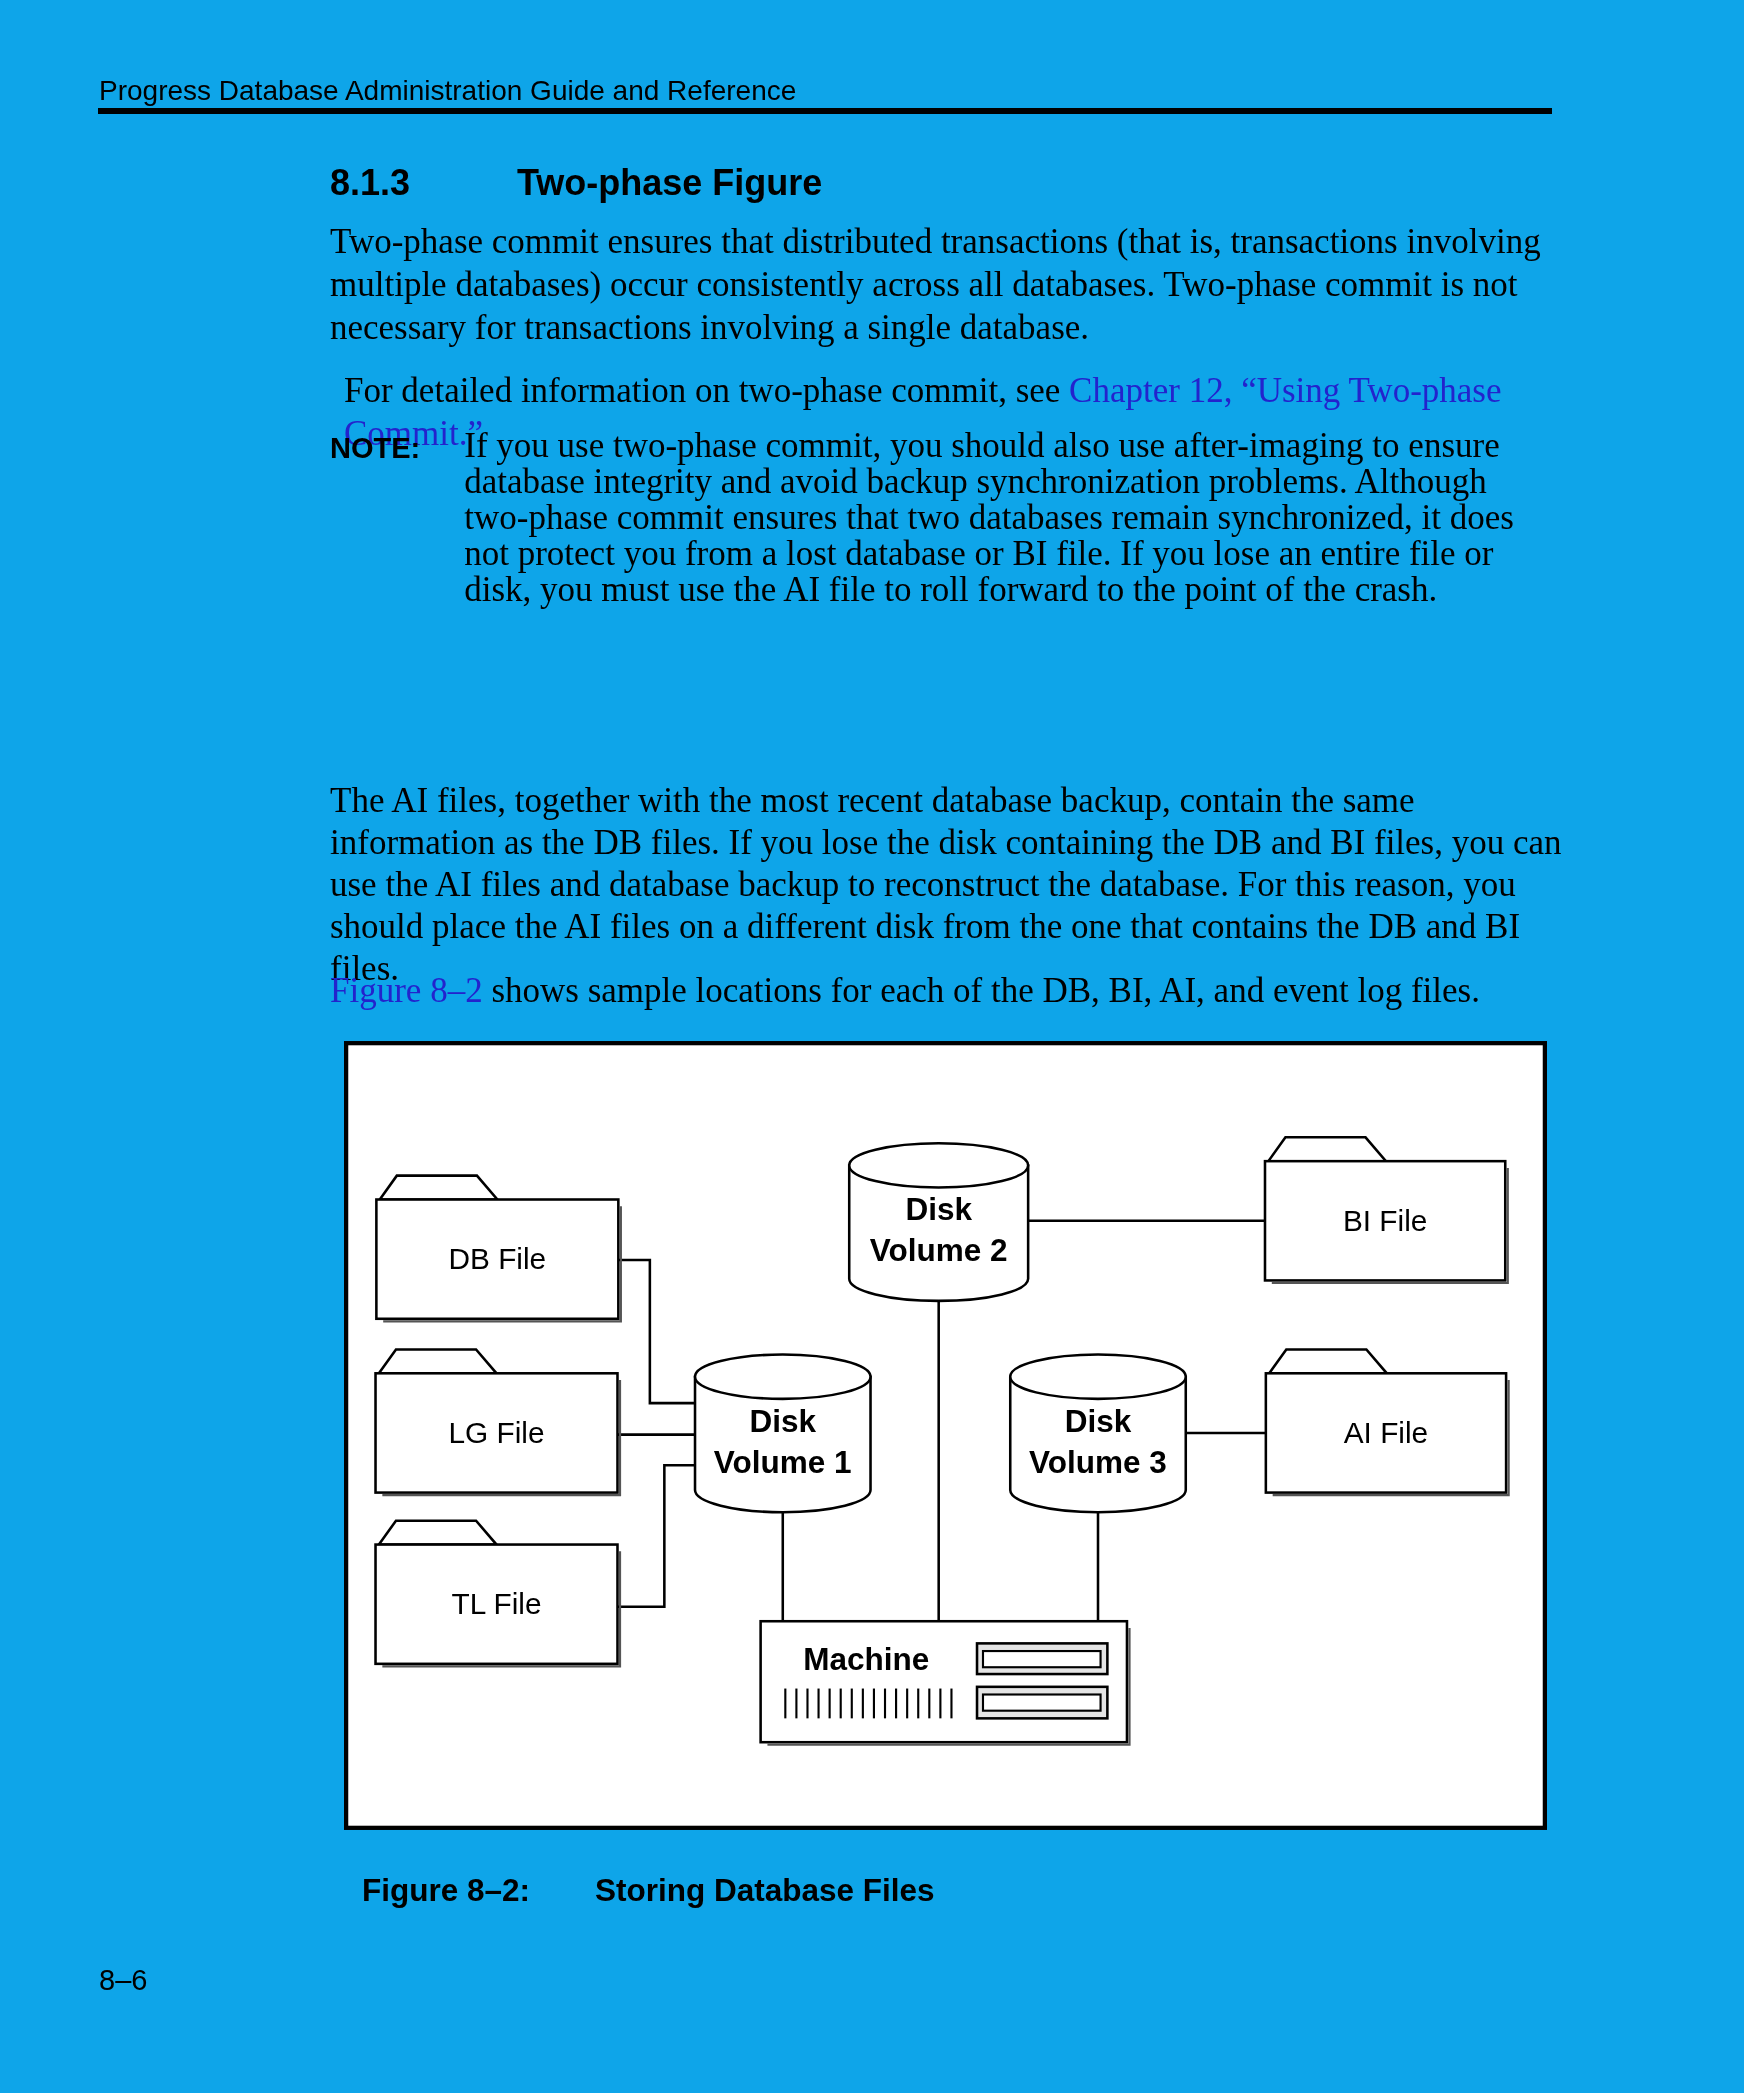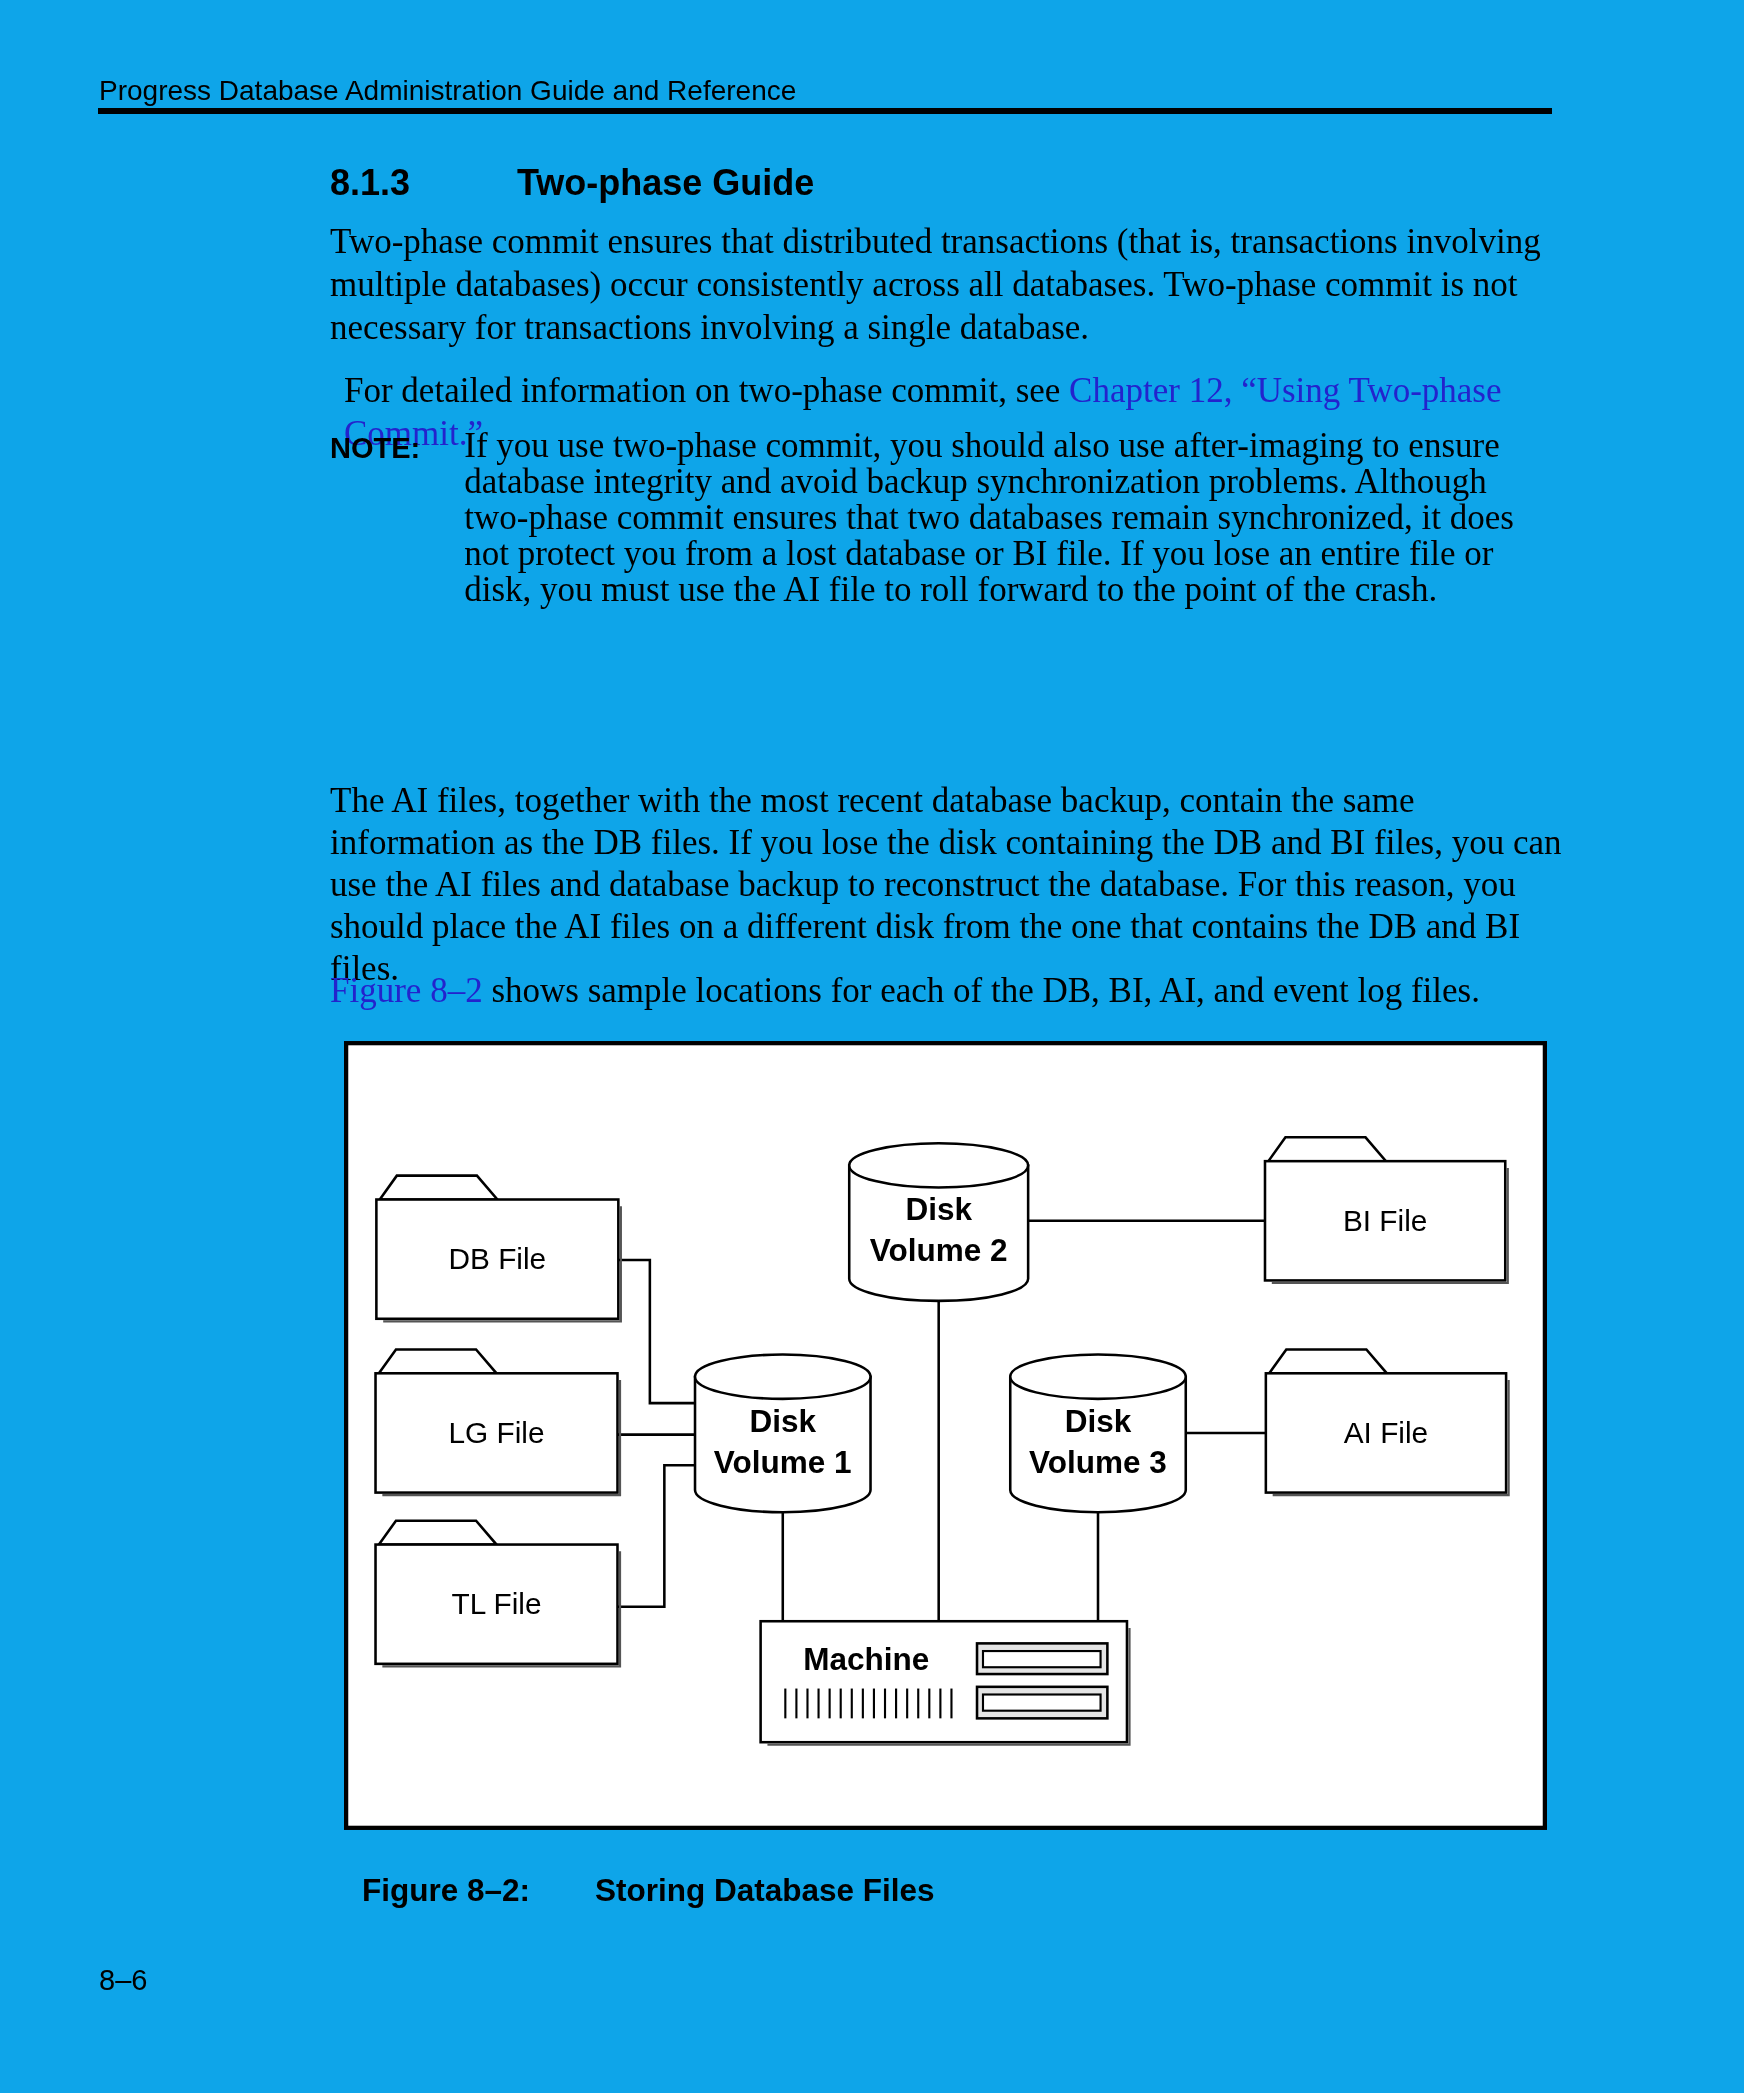--- a/index.html
+++ b/index.html
@@ -32,21 +32,21 @@
   .disk-label, .machine-label { font-size:37px; font-weight:bold; }
 </style>
 </head>
 <body>
 
 <div class="page">
 
   <div class="abs running-header">Progress Database Administration Guide and Reference</div>
   <div class="abs header-rule"></div>
 
-  <div class="abs h813"><span class="hnum">8.1.3</span><span>Two-phase Guide</span></div>
+  <div class="abs h813"><span class="hnum">8.1.3</span><span>Two-phase Figure</span></div>
 
   <p class="abs serif p813-1">Two-phase commit ensures that distributed transactions (that is, transactions involving multiple databases) occur consistently across all databases. Two-phase commit is not necessary for transactions involving a single database.</p>
 
   <p class="abs serif p813-2"><span>For detailed information on two-phase commit, see </span><a class="link">Chapter 12, “Using Two-phase Commit.”</a></p>
 
   <div class="abs note-row">
     <span class="note-label">NOTE:</span>
     <p class="serif note-text" style="margin:0">If you use two-phase commit, you should also use after-imaging to ensure database integrity and avoid backup synchronization problems. Although two-phase commit ensures that two databases remain synchronized, it does not protect you from a lost database or BI file. If you lose an entire file or disk, you must use the AI file to roll forward to the point of the crash.</p>
   </div>
 

